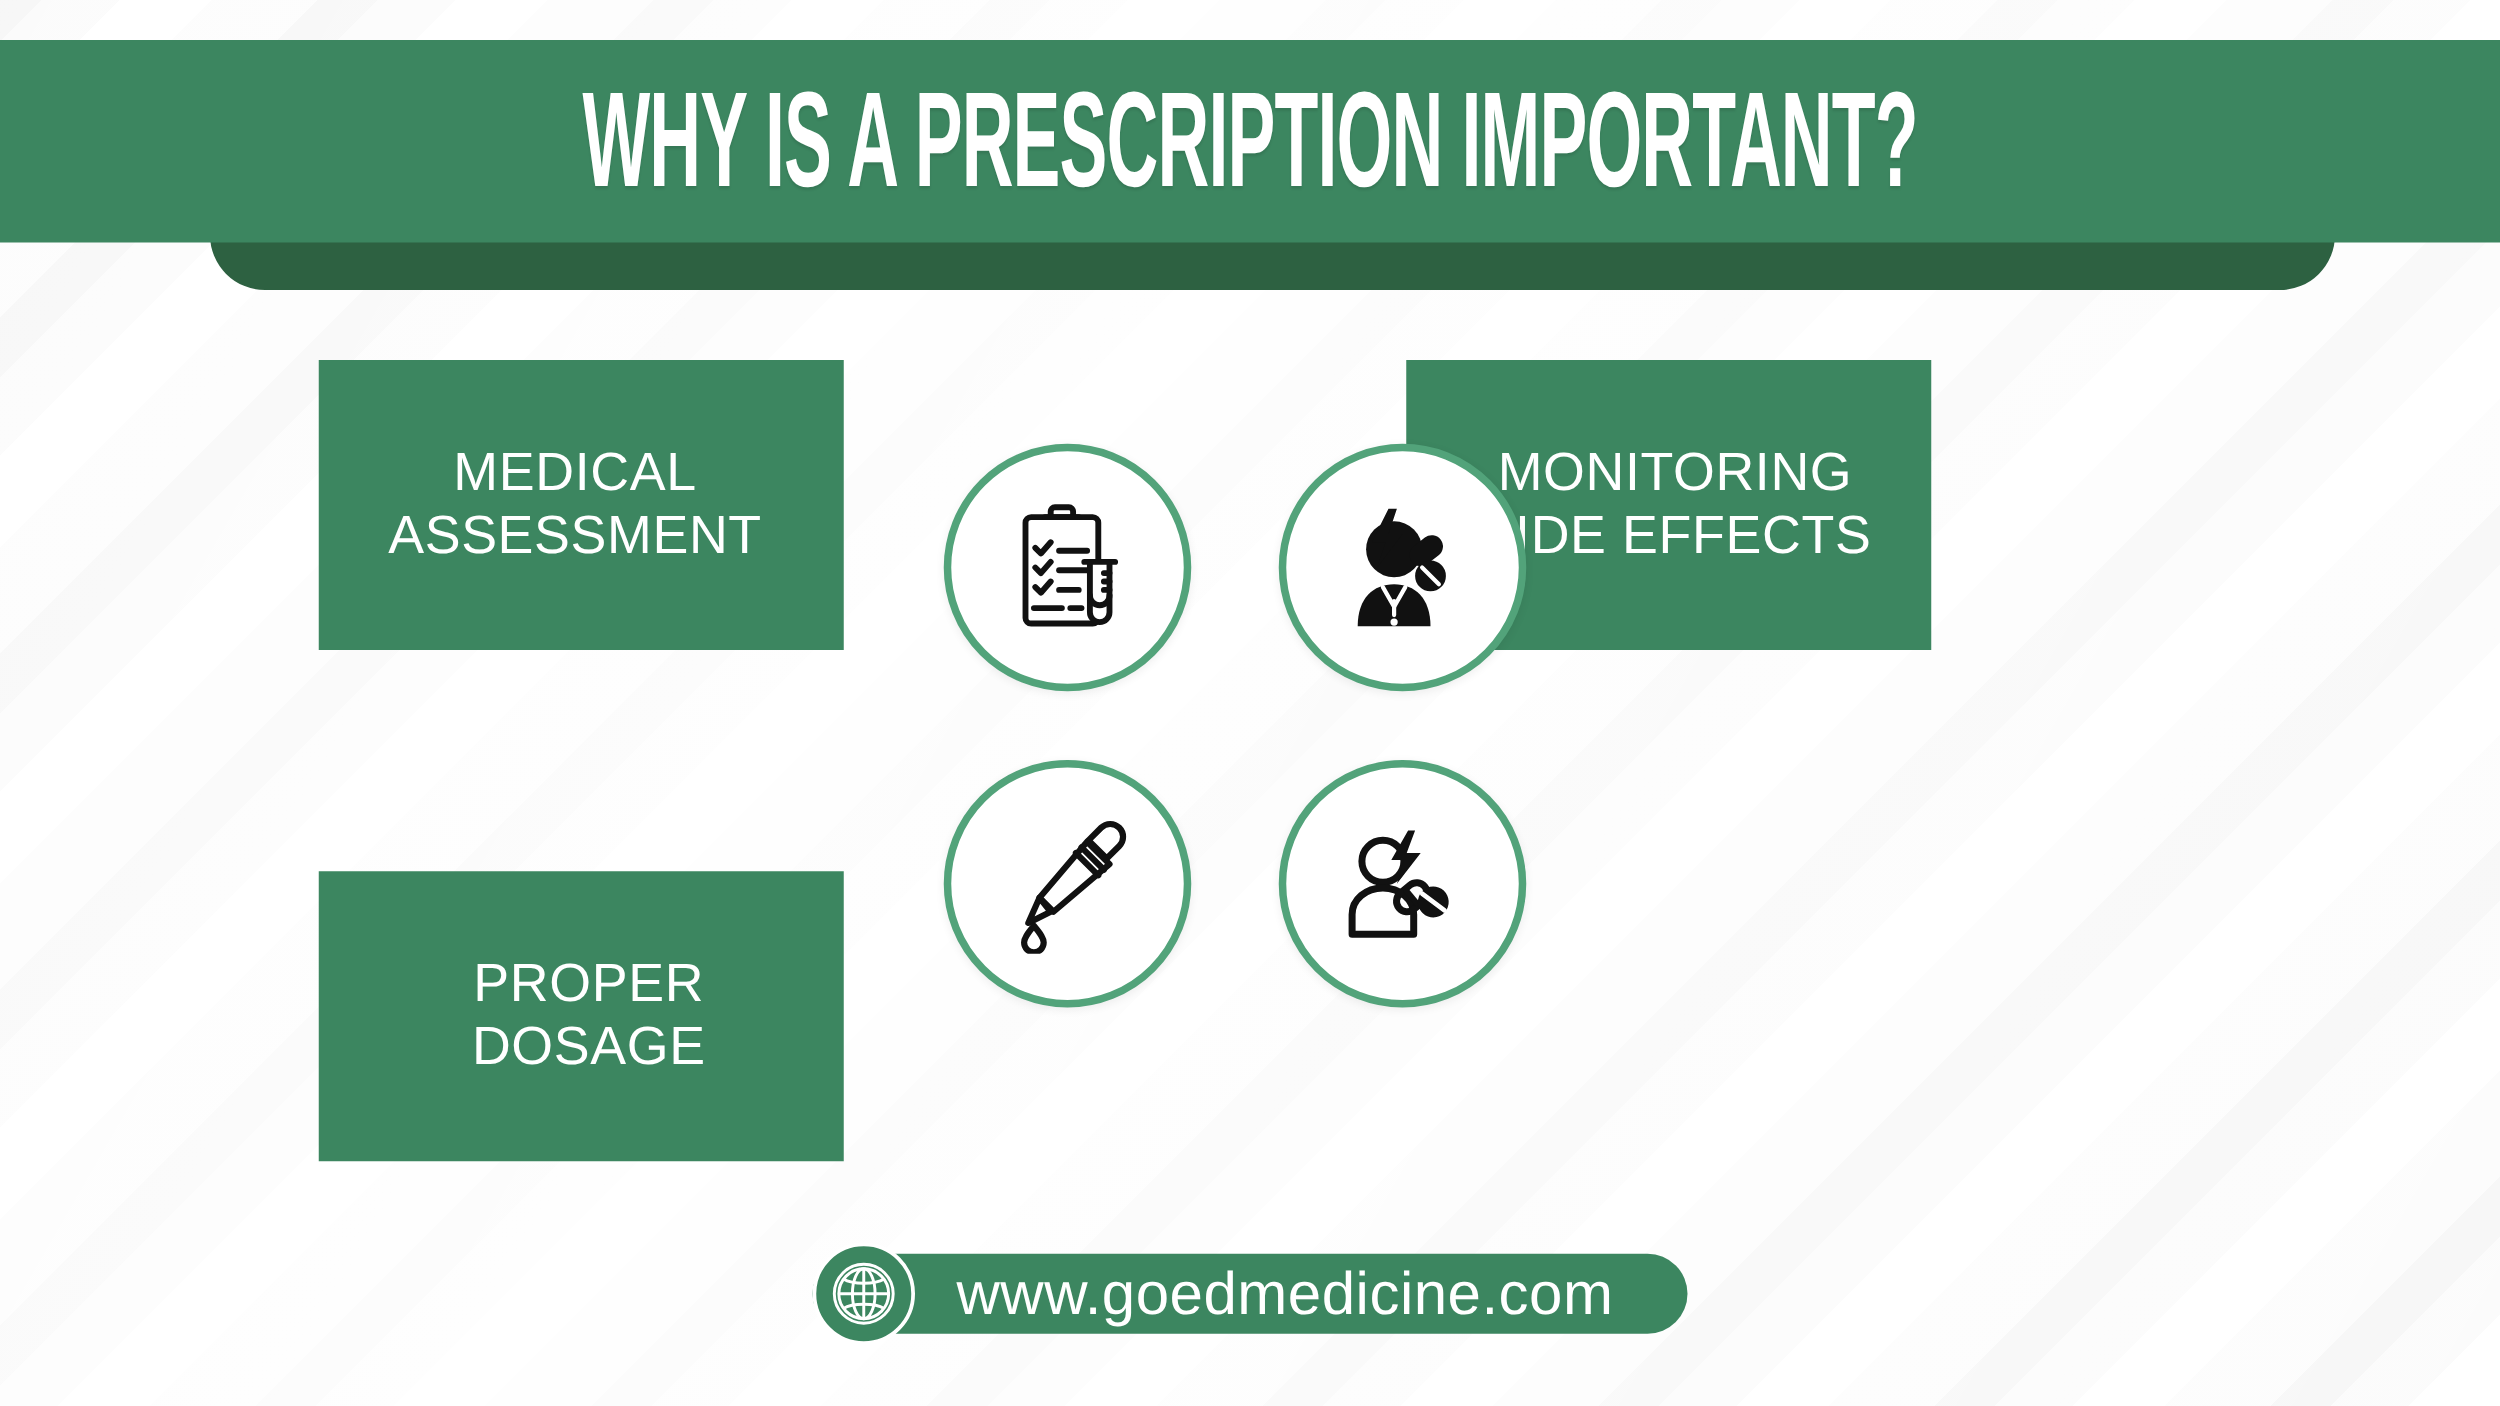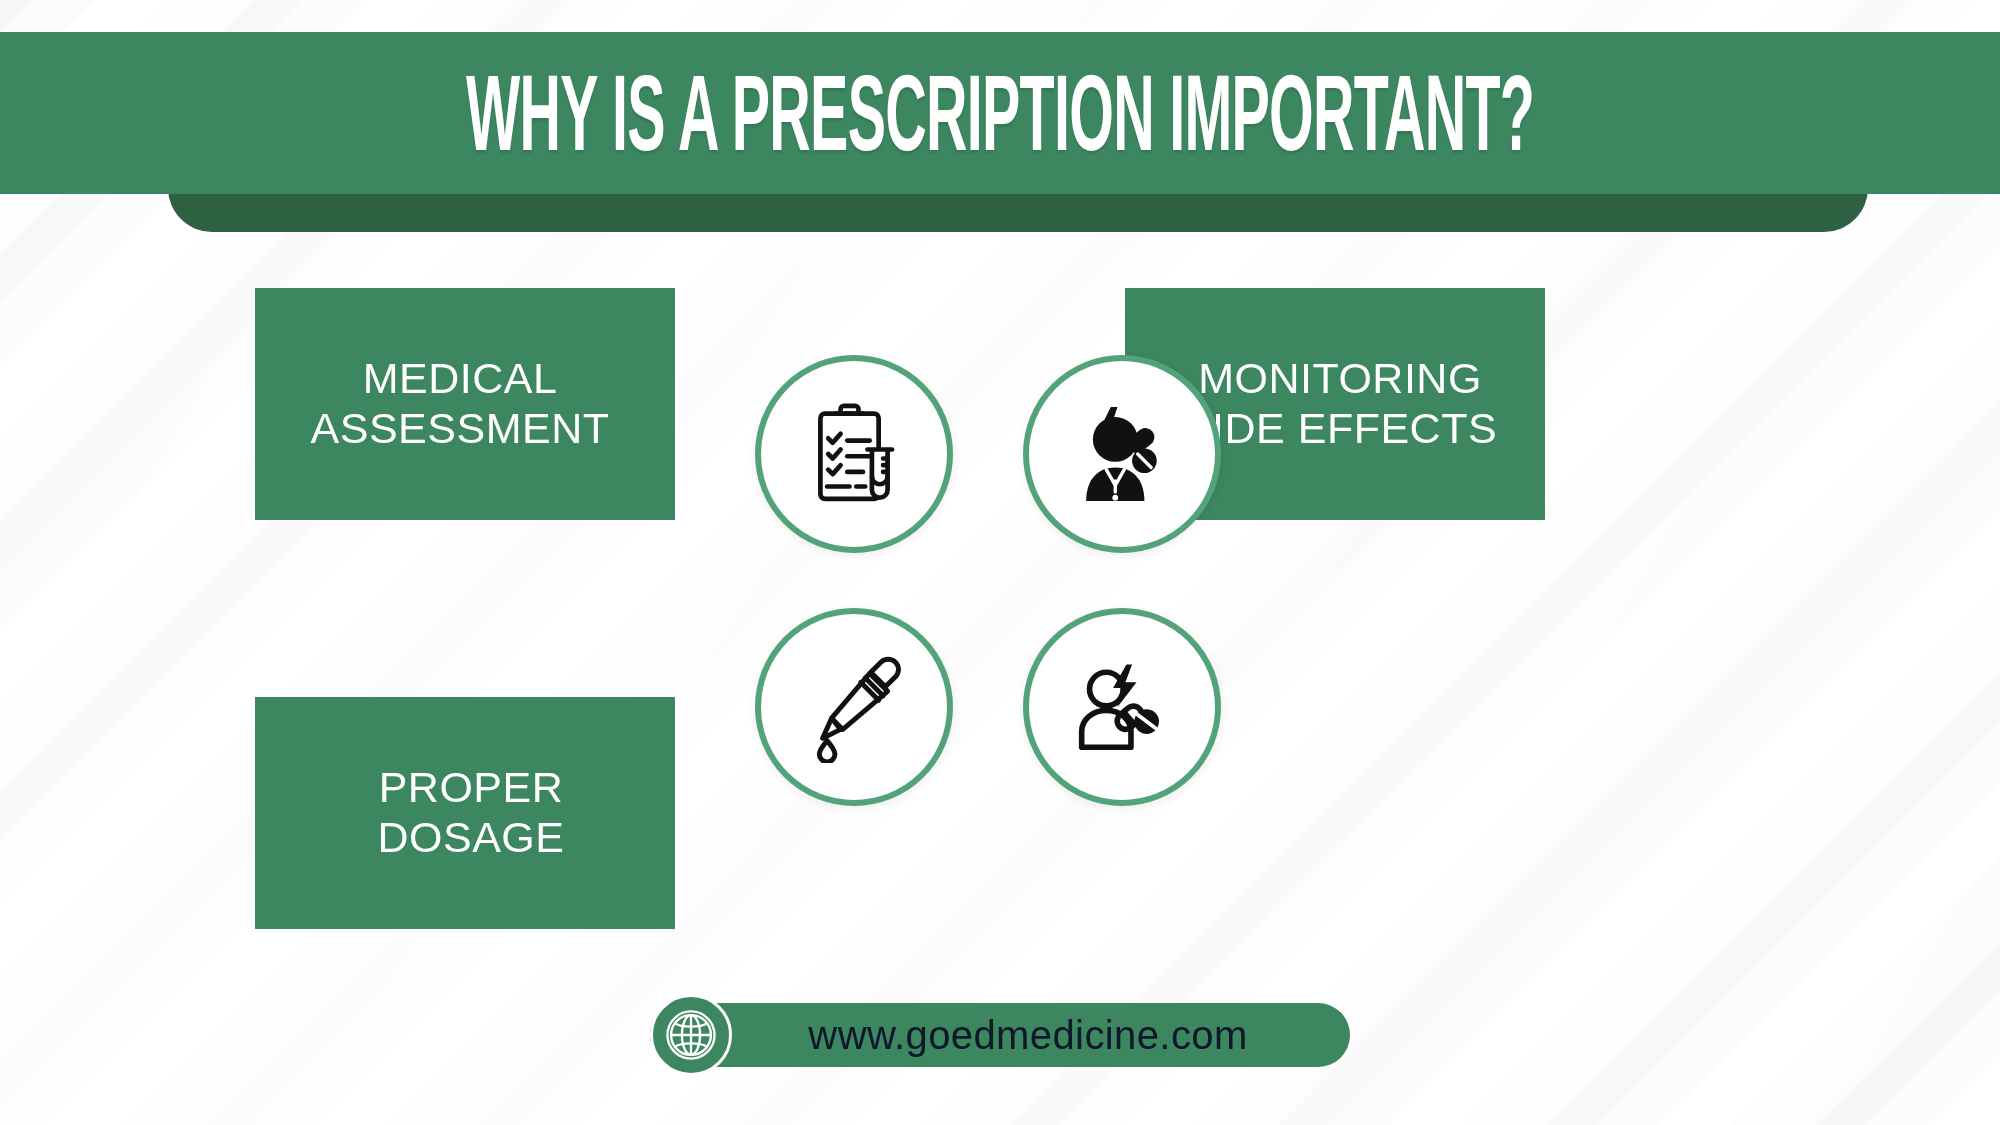--- a/index.html
+++ b/index.html
@@ -140,22 +140,22 @@
     height: 64px;
     background: #3c8660;
     border-radius: 34px;
     z-index: 5;
     display: flex;
     align-items: center;
     justify-content: center;
     padding-left: 56px;
   }
   #footer-url {
-    color: #0f172a;
-    font-size: 40px;
+    color: #ffffff;
+    font-size: 48px;
     font-weight: 400;
     letter-spacing: 0.4px;
     white-space: nowrap;
   }
   #footer-globe-circle {
     position: absolute;
     left: 650px;
     top: 994px;
     width: 82px;
     height: 82px;

